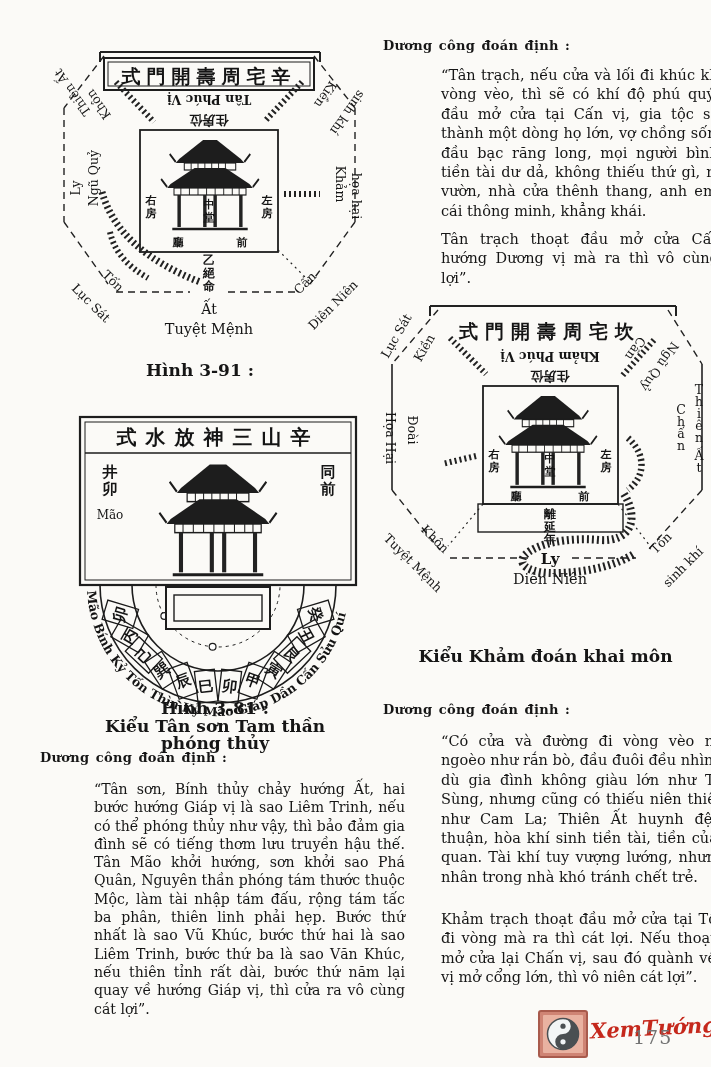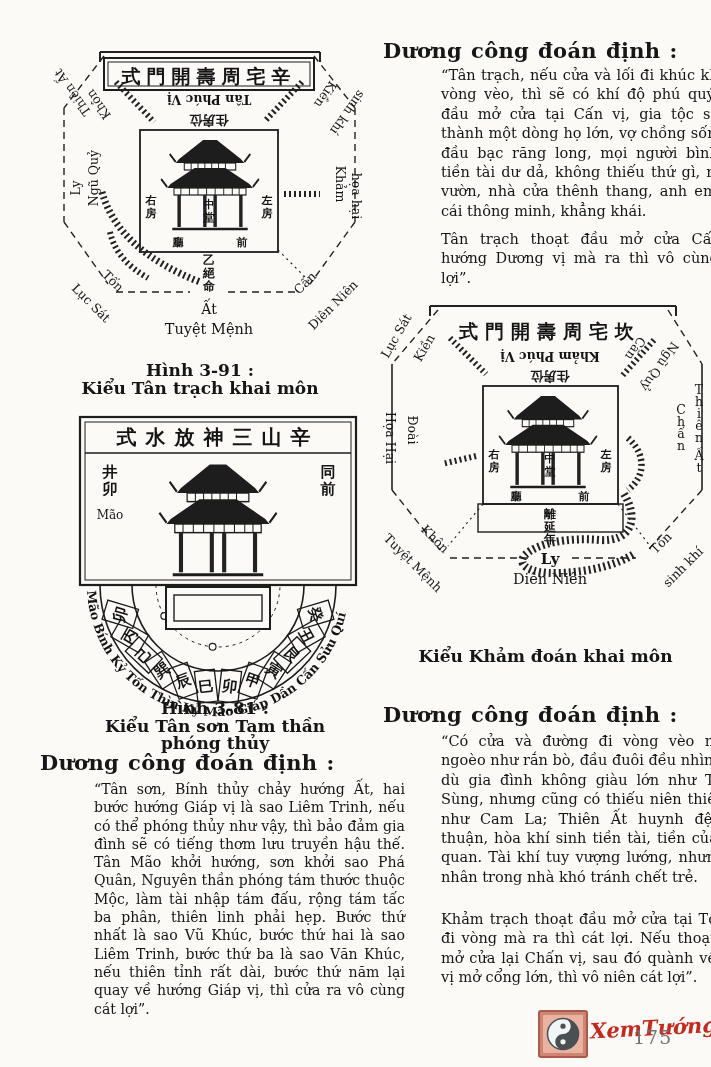--- a/index.html
+++ b/index.html
@@ -2,21 +2,21 @@
 <html><head>
 <meta charset="utf-8">
 <style>
   html,body{margin:0;padding:0;}
   body{
     width:711px;height:1067px;position:relative;overflow:hidden;
     background:#fbfaf7;color:#161616;
     font-family:"DejaVu Serif","Liberation Serif",serif;
   }
   .abs{position:absolute;}
-  .head{font-weight:bold;font-size:21px;letter-spacing:.3px;word-spacing:1.5px;white-space:nowrap;text-align:center;}
+  .head{font-weight:bold;font-size:13px;letter-spacing:.3px;word-spacing:1.5px;white-space:nowrap;text-align:center;}
   .para{font-size:14.5px;line-height:19.4px;text-align:justify;margin-left:42px;}
   .para-l{font-size:14.1px;line-height:18.3px;text-align:justify;margin-left:40px;}
   .cap{font-weight:bold;font-size:17px;line-height:17.5px;text-align:center;}
   svg{overflow:visible;display:block;}
   svg text{fill:#141414;font-family:"DejaVu Serif","Liberation Serif",serif;}
   .cjk{font-weight:bold;}
   .pagenum{font-size:19px;letter-spacing:1px;color:#737373;}
   .wm{font-style:italic;font-weight:bold;font-size:21px;white-space:nowrap;transform:rotate(-3deg);}
 </style>
 </head>
@@ -85,21 +85,20 @@
     <path d="M50,146 Q66,204 148,236" stroke-width="7" stroke-dasharray="2 3"></path>
     <path d="M58,186 Q64,214 96,232" stroke-width="6" stroke-dasharray="2 3"></path>
     <path d="M232,148 L268,148" stroke-width="6" stroke-dasharray="2 3"></path>
     <path d="M226,204 L260,238" stroke-width="1.2" stroke-dasharray="2 4"></path>
   </g>
 </svg>
 </div>
 
 <div class="abs cap" style="left:65px;top:362px;width:270px;">
   <div>Hình 3-91 :</div>
-  <div>Kiểu Tân trạch khai môn</div>
 </div>
 
 <div class="abs" style="left:68px;top:413px;">
 <svg width="300" height="285" viewBox="0 0 300 285">
   <rect x="12" y="4" width="276" height="168" fill="none" stroke="#1d1d1d" stroke-width="2.2"></rect>
   <rect x="17" y="9" width="266" height="158" fill="none" stroke="#1d1d1d" stroke-width="1"></rect>
   <path d="M17,40 H283" stroke="#1d1d1d" stroke-width="1.6"></path>
   <text x="150" y="31" font-size="20" text-anchor="middle" class="cjk" letter-spacing="9">式水放神三山辛</text>
 
   <text x="42" y="64" font-size="15" text-anchor="middle" class="cjk"><tspan x="42">井</tspan><tspan x="42" dy="17">卯</tspan></text>

